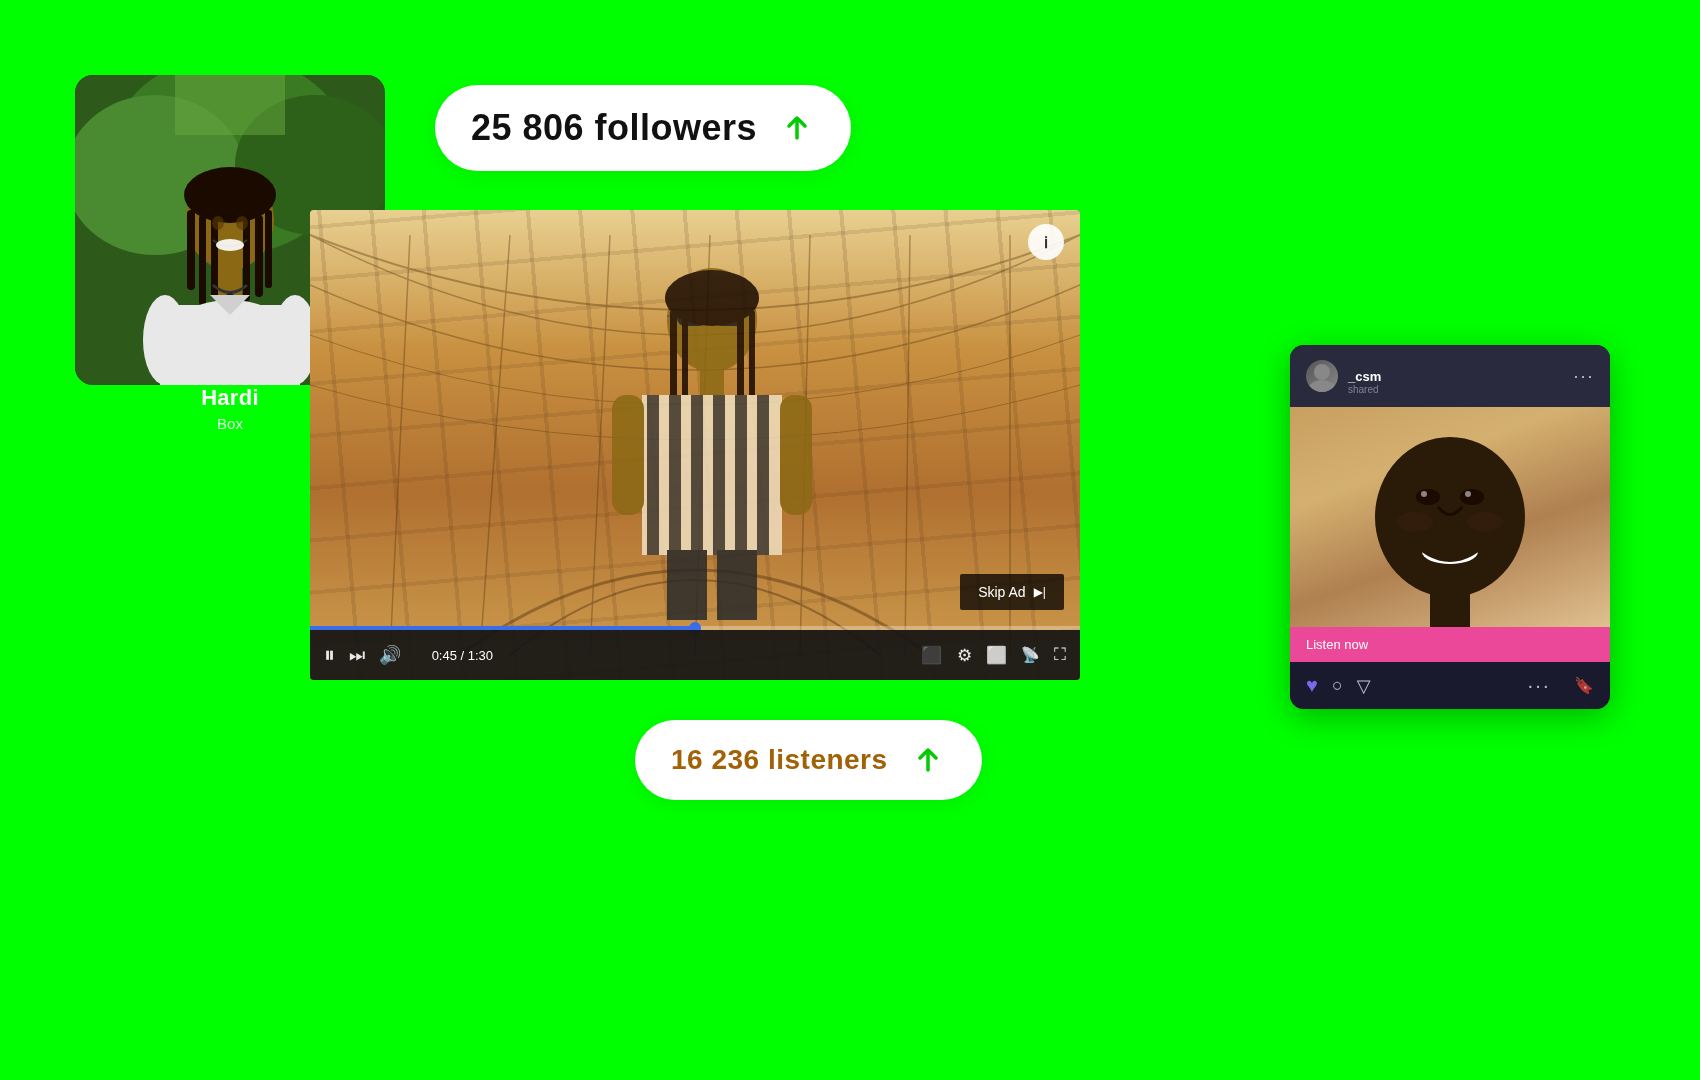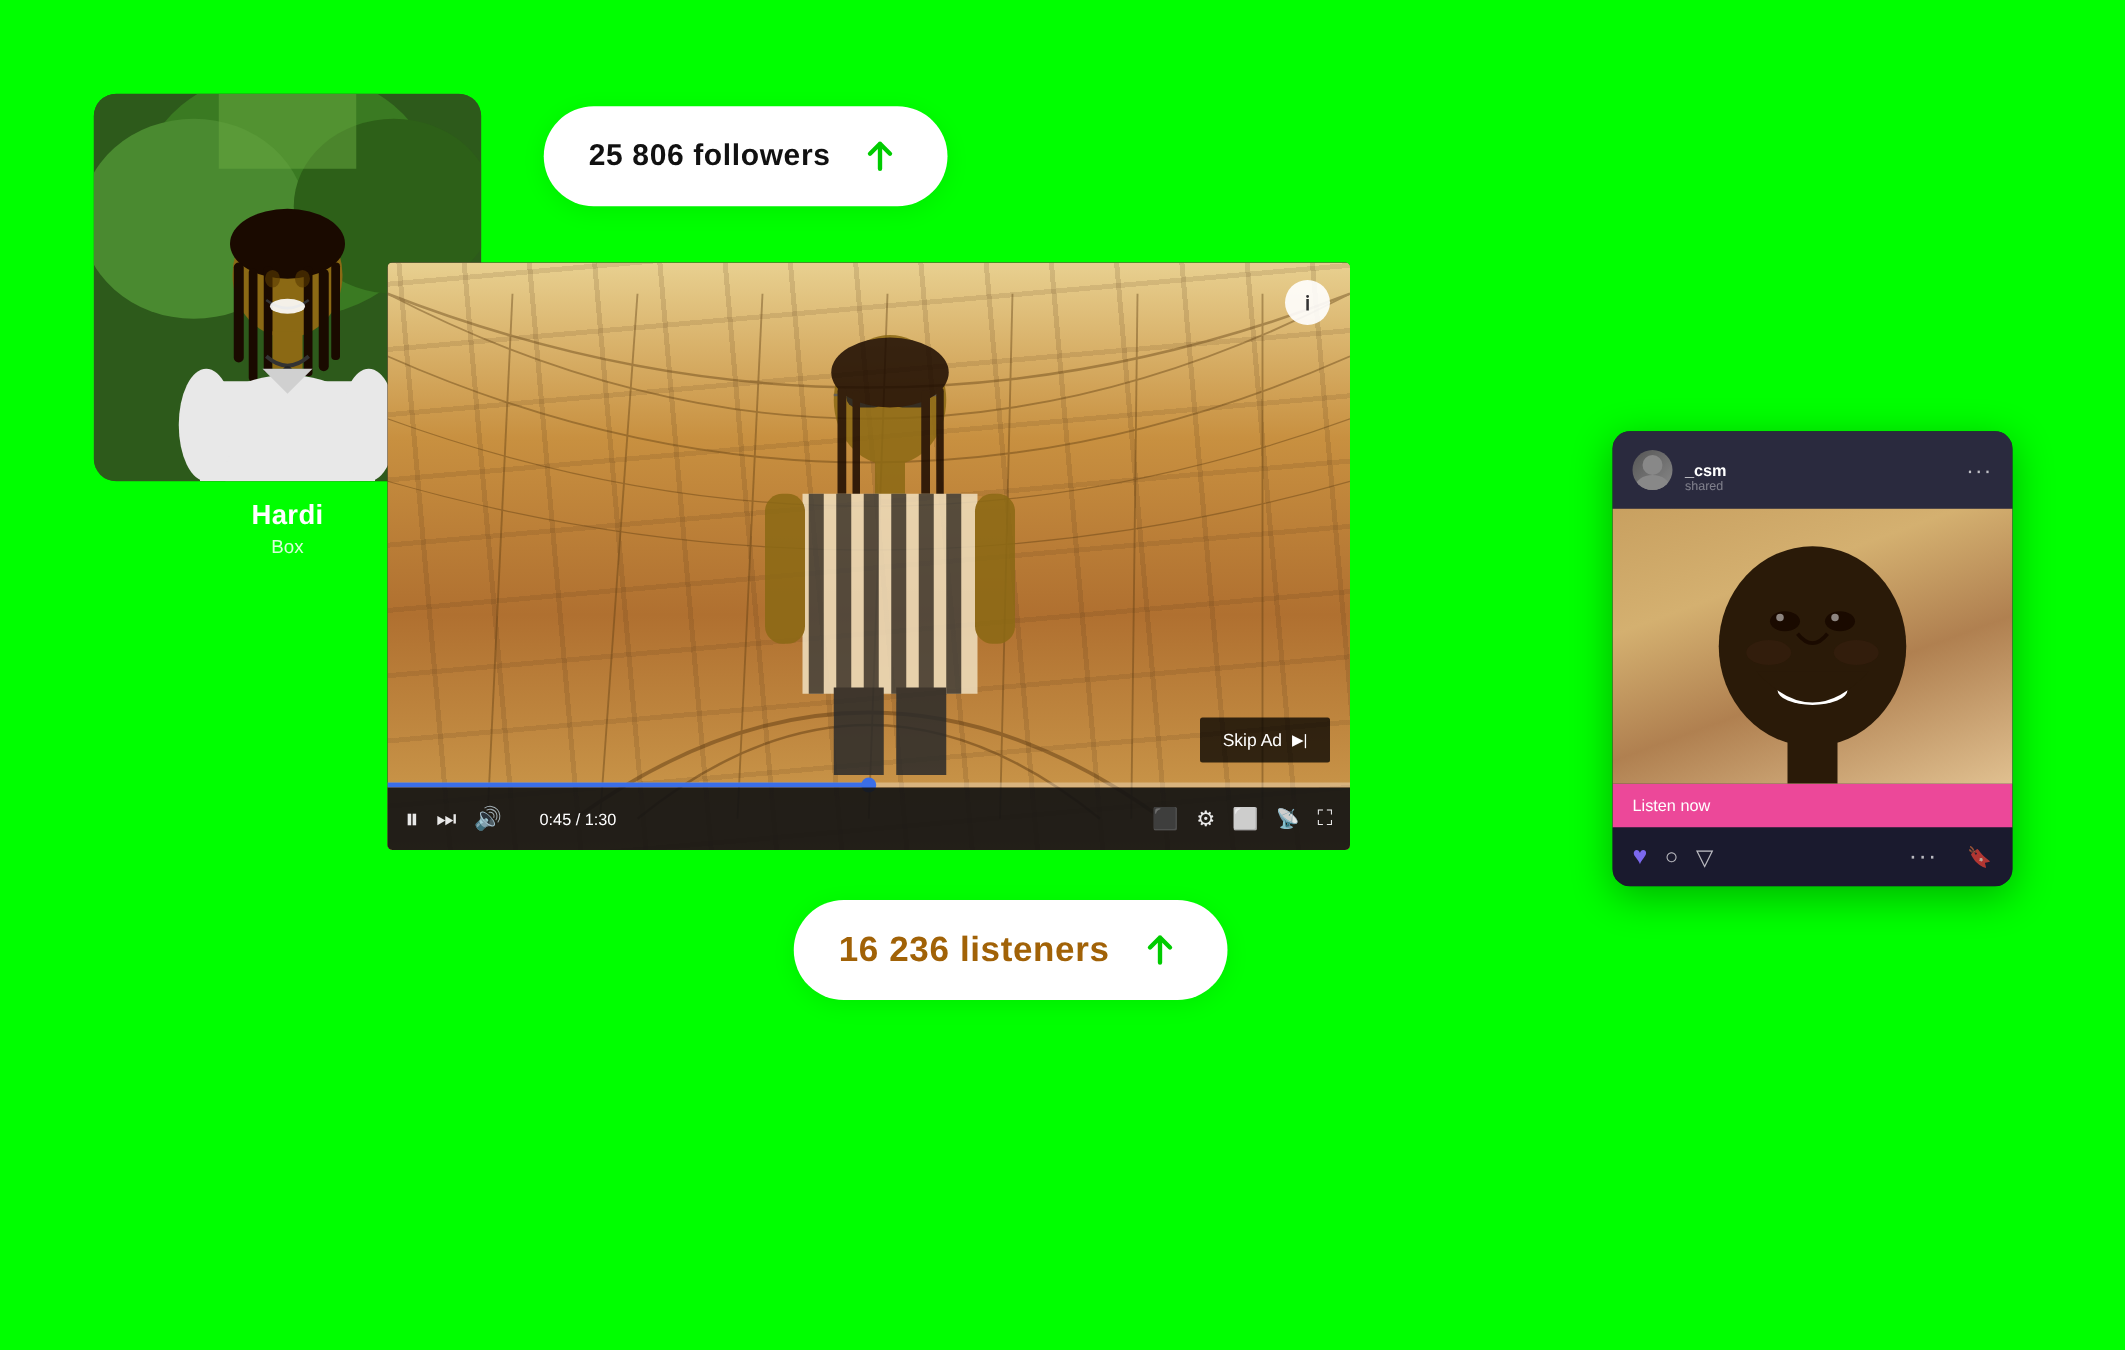--- a/index.html
+++ b/index.html
@@ -36,21 +36,20 @@
     
     .person-svg {
       width: 100%;
       height: 100%;
     }
 
     .artist-name {
       color: white;
       font-size: 22px;
       font-weight: 600;
-      margin-top: 14px;
       letter-spacing: 0.3px;
     }
 
     .artist-subtitle {
       color: rgba(255,255,255,0.85);
       font-size: 15px;
       font-weight: 400;
       margin-top: 4px;
     }
 
@@ -62,21 +61,21 @@
       background: white;
       border-radius: 50px;
       padding: 22px 36px;
       display: flex;
       align-items: center;
       gap: 22px;
       box-shadow: 0 4px 20px rgba(0,0,0,0.08);
     }
 
     .followers-text {
-      font-size: 24px;
+      font-size: 36px;
       font-weight: 700;
       color: #111;
       letter-spacing: 0.5px;
     }
 
     .arrow-up-icon {
       width: 36px;
       height: 36px;
       color: #00cc00;
     }

